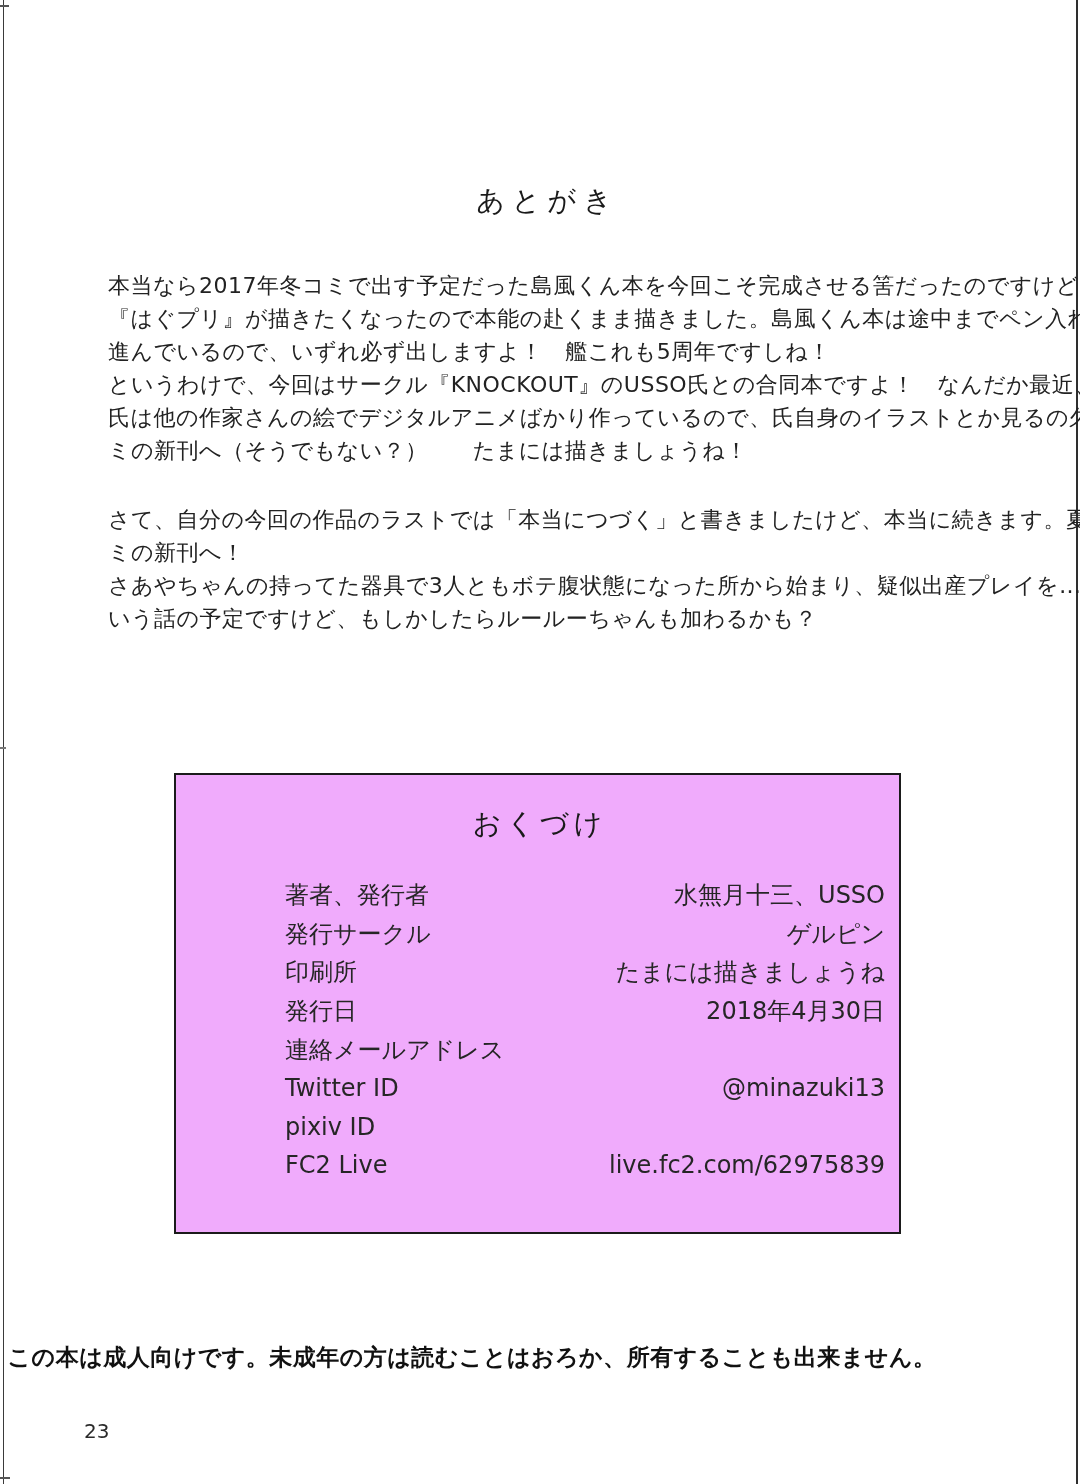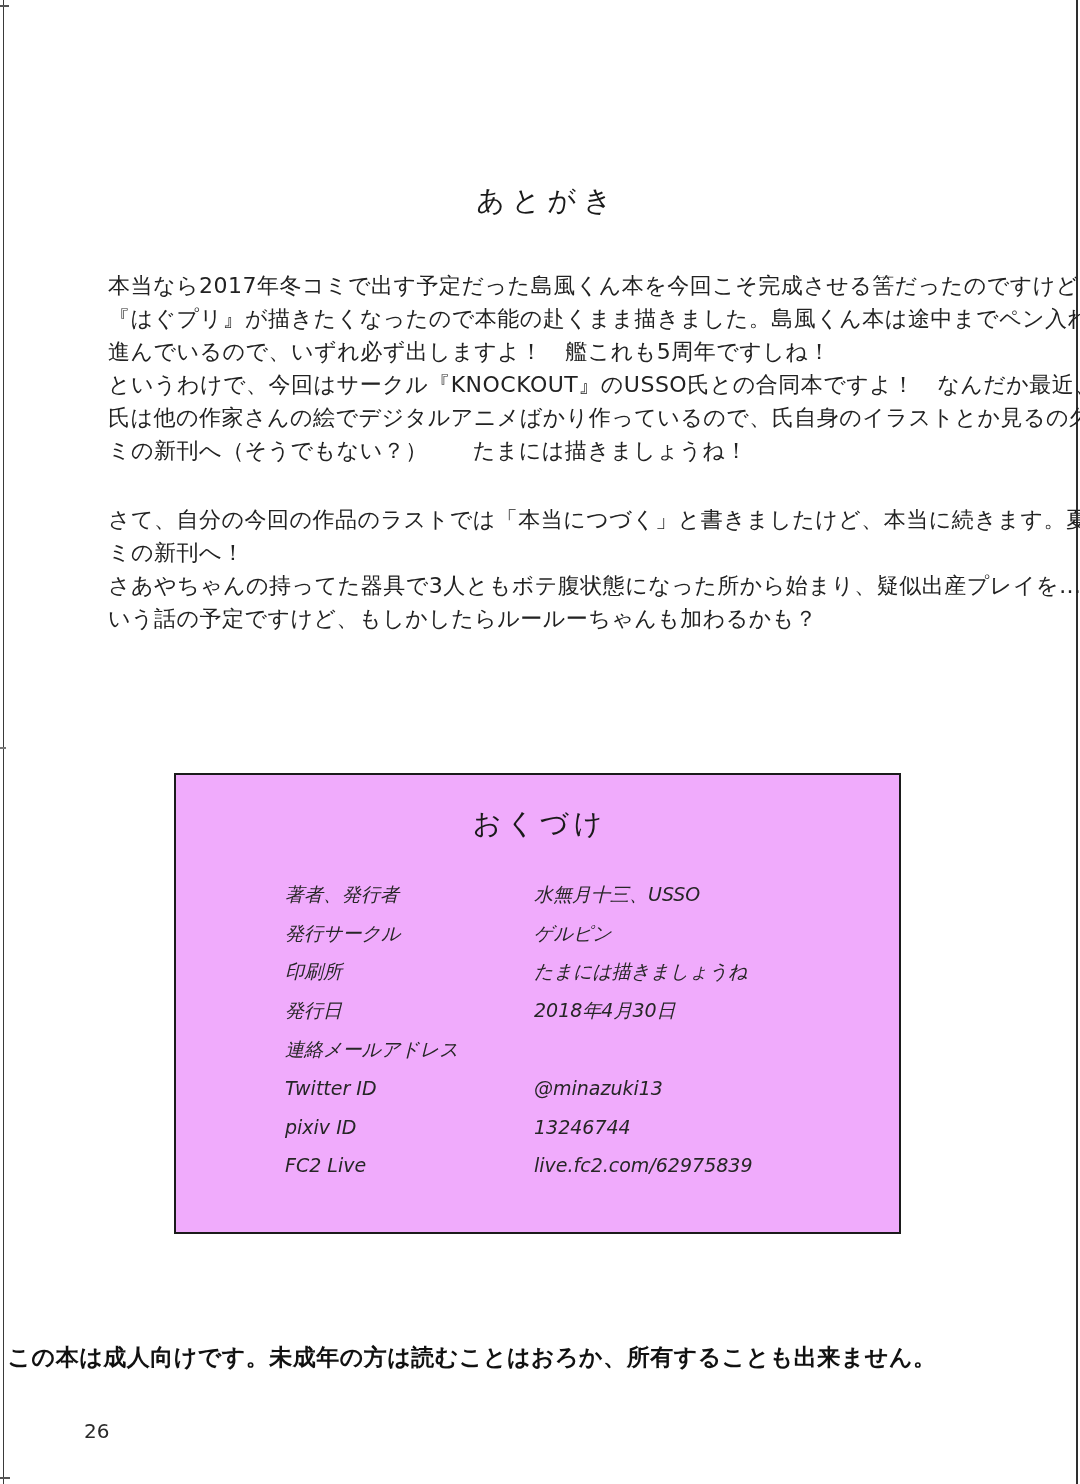--- a/index.html
+++ b/index.html
@@ -82,27 +82,26 @@
   .colophon-rows {
     position: absolute;
     left: 109px;
     top: 101px;
     width: 600px;
   }
   .colophon-row {
     display: flex;
     height: 38.6px;
     align-items: center;
-    font-size: 19px;
+    font-size: 24px;
     color: #262626;
     white-space: nowrap;
-    font-style: italic;
   }
   .colophon-label { width: 249px; flex: 0 0 249px; }
-  .colophon-value { flex: 1; }
+  .colophon-value { flex: 1; text-align: right; }
 
   .age-notice {
     position: absolute;
     left: 0;
     top: 1342px;
     width: 944px;
     text-align: center;
     font-size: 23px;
     line-height: 30px;
     font-weight: 700;
@@ -167,24 +166,23 @@
     </div>
     <div class="colophon-row">
       <span class="colophon-label">連絡メールアドレス</span>
     </div>
     <div class="colophon-row">
       <span class="colophon-label">Twitter ID</span>
       <span class="colophon-value">@minazuki13</span>
     </div>
     <div class="colophon-row">
       <span class="colophon-label">pixiv ID</span>
-      <span class="colophon-value">13246744</span>
     </div>
     <div class="colophon-row">
       <span class="colophon-label">FC2 Live</span>
       <span class="colophon-value">live.fc2.com/62975839</span>
     </div>
   </div>
 </div>
 
 <div class="age-notice">この本は成人向けです。未成年の方は読むことはおろか、所有することも出来ません。</div>
 
-<div class="page-number">26</div>
+<div class="page-number">23</div>
 
 </body></html>

